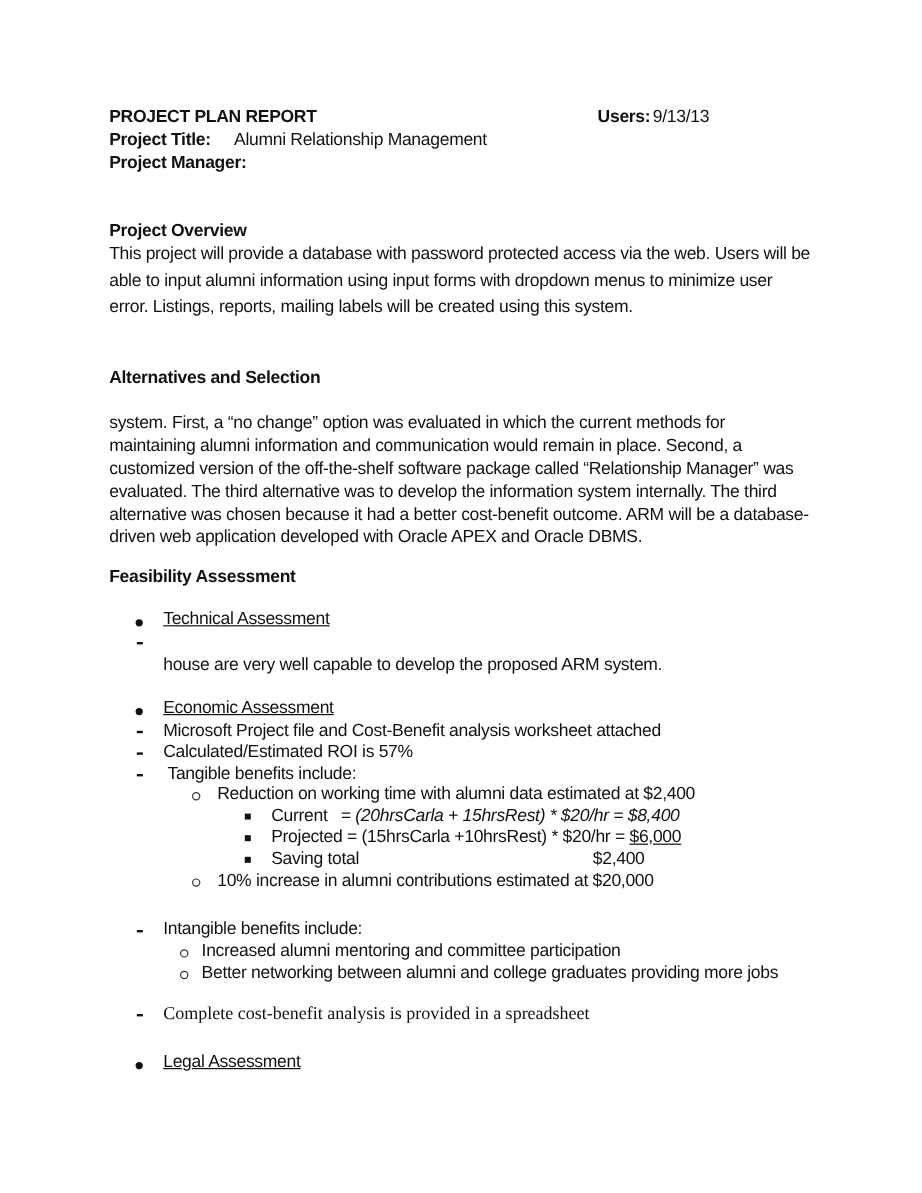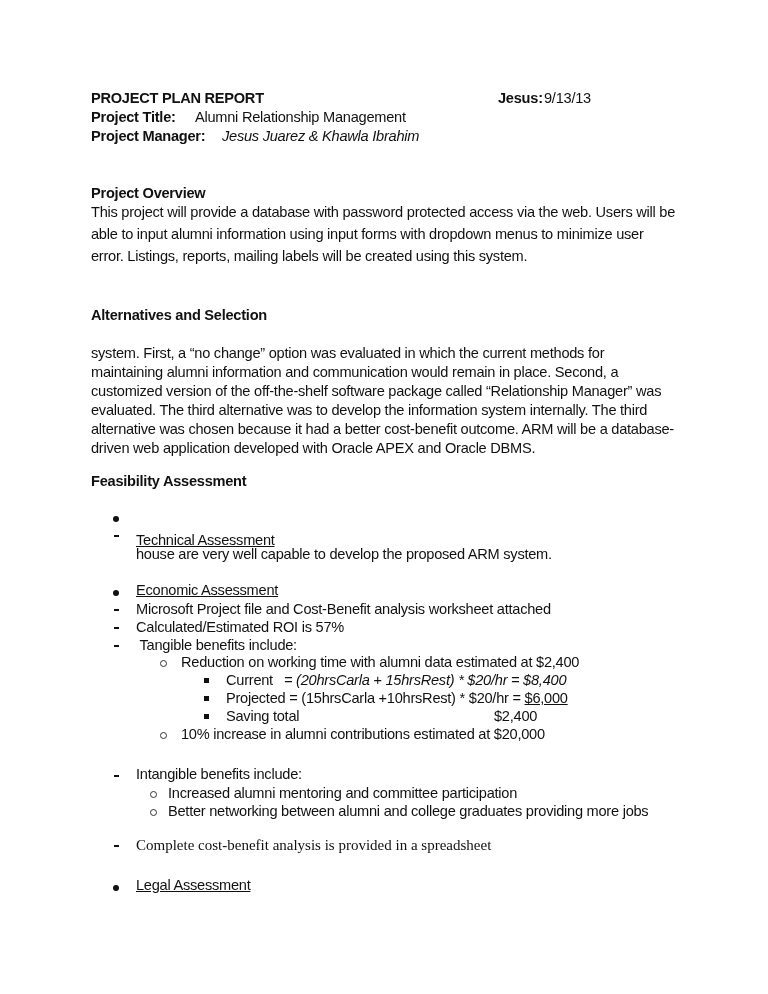--- a/index.html
+++ b/index.html
@@ -15,46 +15,45 @@
     .circ { position: absolute; width: 5px; height: 5px; border-radius: 50%; border: 1px solid #333; background: #fff; }
     .sq { position: absolute; width: 5px; height: 5px; background: #111; }
     .dash { position: absolute; width: 5px; height: 1.5px; background: #111; }
   </style>
 </head>
 <body>
 
 <div class="page">
 
   <div class="t b" style="left:91px;top:88px;">PROJECT PLAN REPORT</div>
-  <div class="t b" style="left:498px;top:88px;">Jesus:</div>
+  <div class="t b" style="left:498px;top:88px;">Users:</div>
   <div class="t" style="left:544px;top:88px;">9/13/13</div>
 
   <div class="t b" style="left:91px;top:107px;">Project Title:</div>
   <div class="t" style="left:195px;top:107px;">Alumni Relationship Management</div>
 
   <div class="t b" style="left:91px;top:126px;">Project Manager:</div>
-  <div class="t i" style="left:222px;top:126px;">Jesus Juarez &amp; Khawla Ibrahim</div>
 
   <div class="t b" style="left:91px;top:183px;">Project Overview</div>
   <div class="t" style="left:91px;top:202px;">This project will provide a database with password protected access via the web. Users will be</div>
   <div class="t" style="left:91px;top:246px;">error. Listings, reports, mailing labels will be created using this system.</div>
   <div class="t" style="left:91px;top:224px;">able to input alumni information using input forms with dropdown menus to minimize user</div>
 
   <div class="t b" style="left:91px;top:305px;">Alternatives and Selection</div>
   <div class="t" style="left:91px;top:343px;">system.  First, a “no change” option was evaluated in which the current methods for</div>
   <div class="t" style="left:91px;top:362px;">maintaining alumni information and communication would remain in place.  Second, a</div>
   <div class="t" style="left:91px;top:381px;">customized version of the off-the-shelf software package called “Relationship Manager” was</div>
   <div class="t" style="left:91px;top:400px;">evaluated.  The third alternative was to develop the information system internally.  The third</div>
   <div class="t" style="left:91px;top:419px;">alternative was chosen because it had a better cost-benefit outcome.  ARM will be a database-</div>
   <div class="t" style="left:91px;top:438px;">driven web application developed with Oracle APEX and Oracle DBMS.</div>
 
   <div class="t b" style="left:91px;top:471px;">Feasibility Assessment</div>
 
   <span class="dot" style="left:113px;top:516px;"></span>
-  <div class="t u" style="left:136px;top:506px;margin-top:24px;">Technical Assessment</div>
+  <div class="t u" style="left:136px;top:506px;">Technical Assessment</div>
   <span class="dash" style="left:114px;top:535px;"></span>
   <div class="t" style="left:136px;top:544px;">house are very well capable to develop the proposed ARM system.</div>
 
   <span class="dot" style="left:113px;top:590px;"></span>
   <div class="t u" style="left:136px;top:580px;">Economic Assessment</div>
   <span class="dash" style="left:114px;top:609px;"></span>
   <div class="t" style="left:136px;top:599px;">Microsoft Project file and Cost-Benefit analysis worksheet attached</div>
   <span class="dash" style="left:114px;top:627px;"></span>
   <div class="t" style="left:136px;top:617px;">Calculated/Estimated ROI is 57%</div>
   <span class="dash" style="left:114px;top:645px;"></span>

